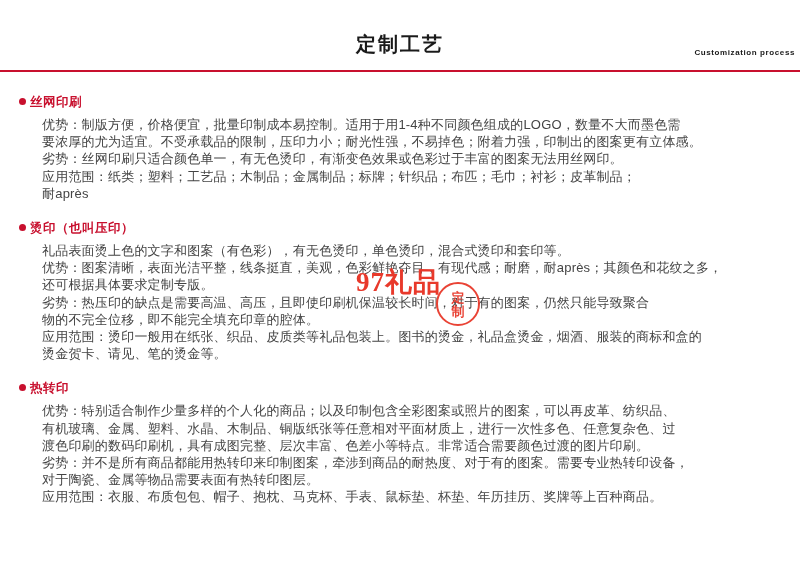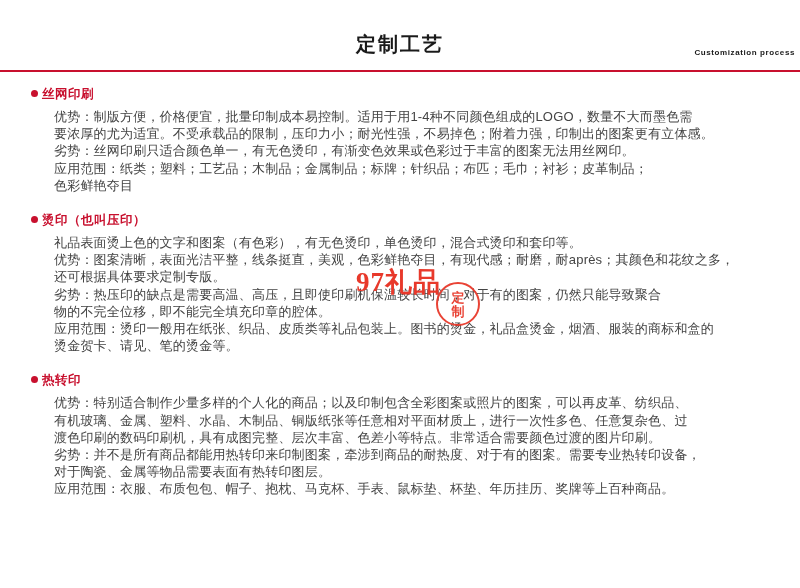--- a/index.html
+++ b/index.html
@@ -54,22 +54,21 @@
     height: 2px;
     background: #c8102e;
   }
   
   .content {
     position: relative;
     padding: 12px 0 0 0;
   }
   .section {
     position: relative;
-    margin: 0 0 16px 0;
-    padding-left: 12px;
+    margin: 8px 0 16px 0;
   }
   .sec-head {
     position: relative;
     padding-left: 30px;
     margin-bottom: 5px;
   }
   .bullet {
     position: absolute;
     left: 19px;
     top: 6px;
@@ -147,21 +146,21 @@
 
     <div class="section">
       <div class="sec-head">
         <span class="bullet"></span>
         <span class="sec-title">丝网印刷</span>
       </div>
       <div class="para">优势：制版方便，价格便宜，批量印制成本易控制。适用于用1-4种不同颜色组成的LOGO，数量不大而墨色需
 要浓厚的尤为适宜。不受承载品的限制，压印力小；耐光性强，不易掉色；附着力强，印制出的图案更有立体感。</div>
       <div class="para">劣势：丝网印刷只适合颜色单一，有无色烫印，有渐变色效果或色彩过于丰富的图案无法用丝网印。</div>
       <div class="para">应用范围：纸类；塑料；工艺品；木制品；金属制品；标牌；针织品；布匹；毛巾；衬衫；皮革制品；
-色彩鲜艳夺目</div>
+耐après</div>
     </div>
 
     <div class="section">
       <div class="sec-head">
         <span class="bullet"></span>
         <span class="sec-title">烫印（也叫压印）</span>
       </div>
       <div class="para">礼品表面烫上色的文字和图案（有色彩），有无色烫印，单色烫印，混合式烫印和套印等。</div>
       <div class="para">优势：图案清晰，表面光洁平整，线条挺直，美观，色彩鲜艳夺目，有现代感；耐磨，耐après；其颜色和花纹之多，
 还可根据具体要求定制专版。</div>

